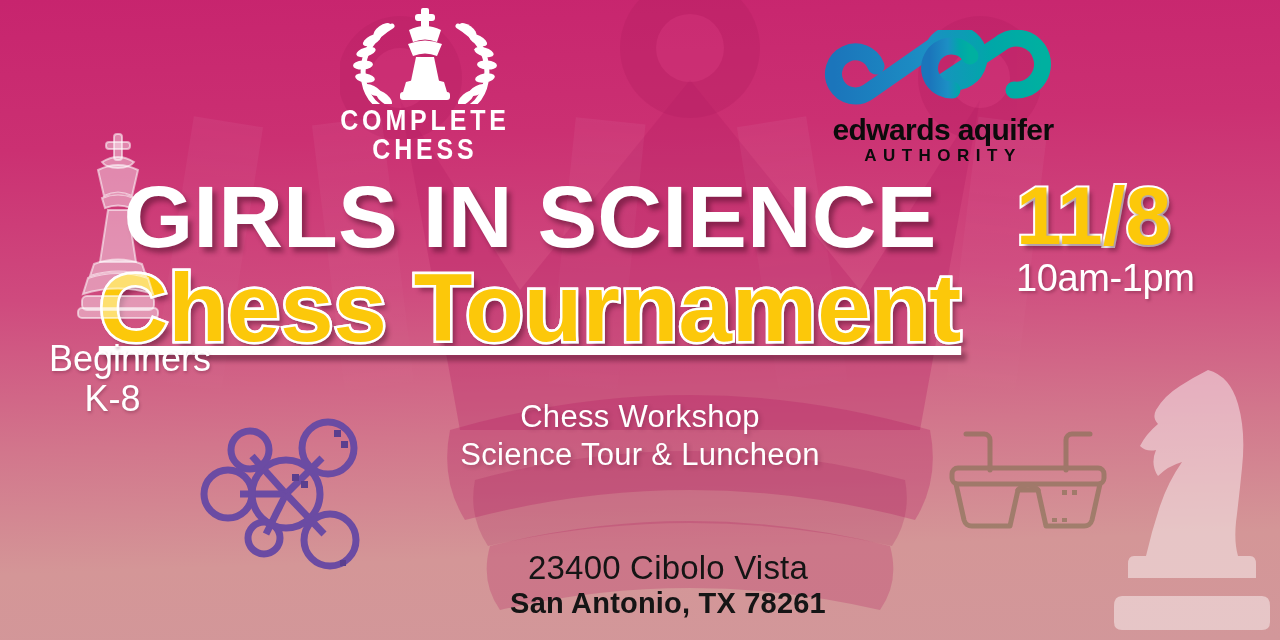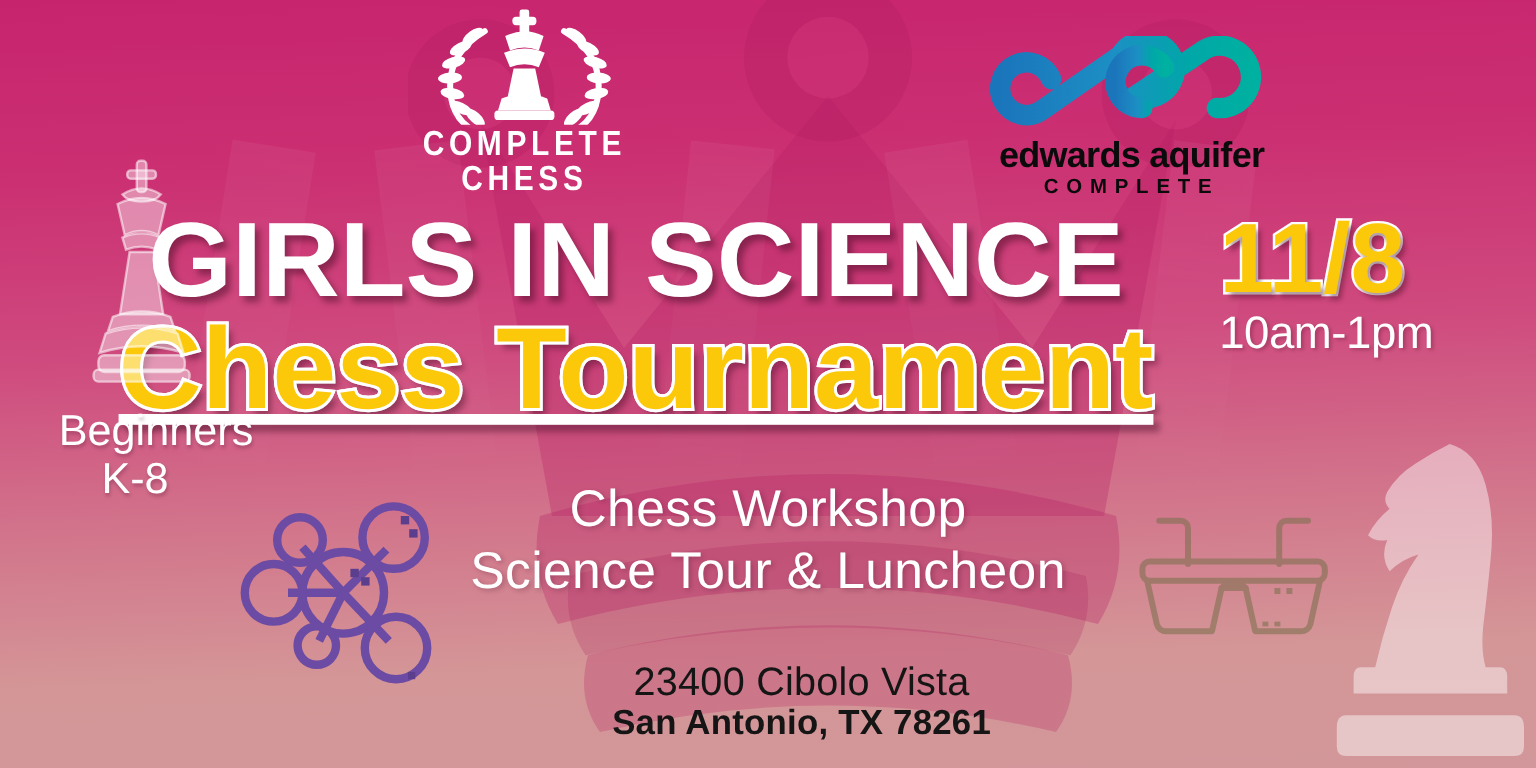--- a/index.html
+++ b/index.html
@@ -11,21 +11,21 @@
 
   
   .crown-wrap{position:absolute;left:340px;top:-40px;width:700px;height:660px;opacity:1;}
   .crown-wrap svg{width:100%;height:100%;display:block;}
 
   
   .rays{position:absolute;left:0;top:120px;width:1280px;height:300px;opacity:.30;}
   .ray{position:absolute;top:0;width:70px;height:300px;background:linear-gradient(to bottom,rgba(255,255,255,.16),rgba(255,255,255,0));}
 
   
-  .cc-logo{position:absolute;left:308px;top:4px;width:258px;height:140px;}
+  .cc-logo{position:absolute;left:296px;top:4px;width:258px;height:140px;}
   .cc-mark{width:258px;height:100px;display:block;}
   .cc-word{
     text-align:center;color:#fff;font-weight:700;font-size:29px;
     letter-spacing:4.5px;line-height:1;margin-top:2px;
     font-family:"Liberation Sans", sans-serif;
     transform:scaleX(.86);
   }
 
   
   .eaa-logo{position:absolute;left:812px;top:30px;width:262px;height:142px;}
@@ -65,21 +65,21 @@
     text-shadow:4px 5px 4px rgba(60,8,30,.40);
   }
   .date-time{
     color:#fff;font-size:38px;line-height:1;margin-top:6px;
     letter-spacing:-.4px;text-shadow:2px 2px 3px rgba(60,8,30,.28);
   }
 
   
   .sublines{position:absolute;left:0;top:398px;width:1280px;text-align:center;}
   .subline{
-    color:#fff;font-size:43px;line-height:1.22;letter-spacing:.3px;
+    color:#fff;font-size:31px;line-height:1.22;letter-spacing:.3px;
     text-shadow:2px 2px 4px rgba(80,20,45,.30);
   }
 
   
   .address{position:absolute;left:0;top:549px;width:1280px;text-align:center;padding-left:28px;}
   .addr1{color:#151515;font-size:33px;line-height:1.14;letter-spacing:.2px;}
   .addr2{color:#151515;font-size:29px;line-height:1.14;letter-spacing:.2px;font-weight:bold;}
 
   
   .king-wrap{position:absolute;left:58px;top:128px;width:120px;height:210px;}
@@ -188,21 +188,21 @@
         </linearGradient>
       </defs>
       <g fill="none" stroke="url(#eaaGrad)" stroke-width="17" stroke-linecap="round">
         <path d="M52 36 a22 22 0 1 0 -8 26 L110 16 a24 24 0 1 1 12 34 L176 14 a26 26 0 1 1 14 46"></path>
         <path d="M20 38 L58 38"></path>
         <path d="M190 60 L190 22"></path>
         <path d="M128 60 a22 22 0 1 1 18 -34"></path>
       </g>
     </svg>
     <div class="eaa-name">edwards aquifer</div>
-    <div class="eaa-sub">COMPLETE</div>
+    <div class="eaa-sub">AUTHORITY</div>
   </div>
 
   <div class="headline">
     <div class="h-line1">GIRLS IN SCIENCE</div>
     <div class="h-line2">Chess Tournament</div>
   </div>
 
   <div class="date-block">
     <div class="date-num">11/8</div>
     <div class="date-time">10am-1pm</div>

